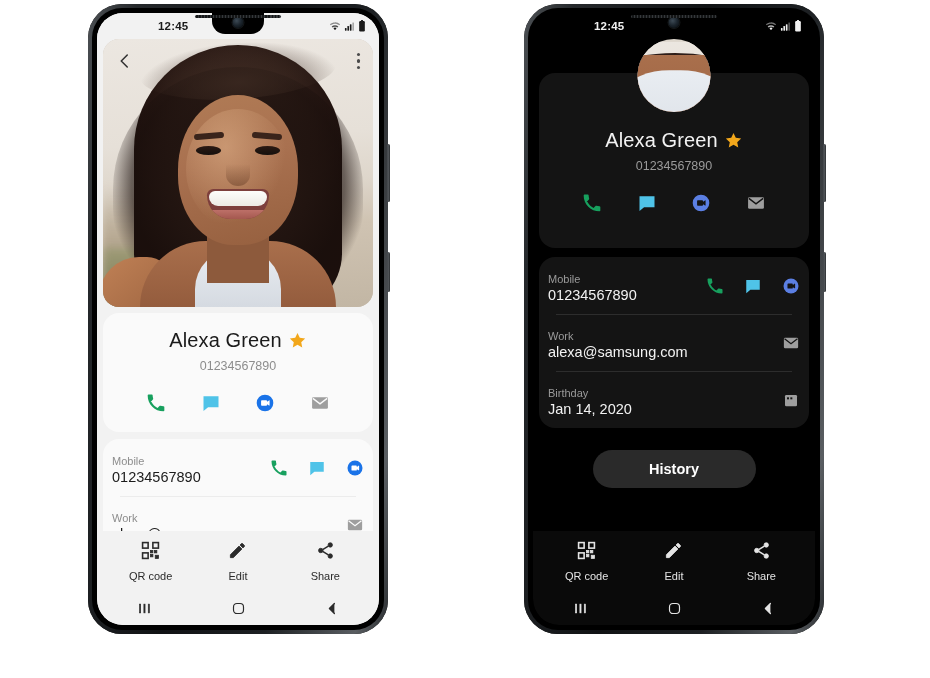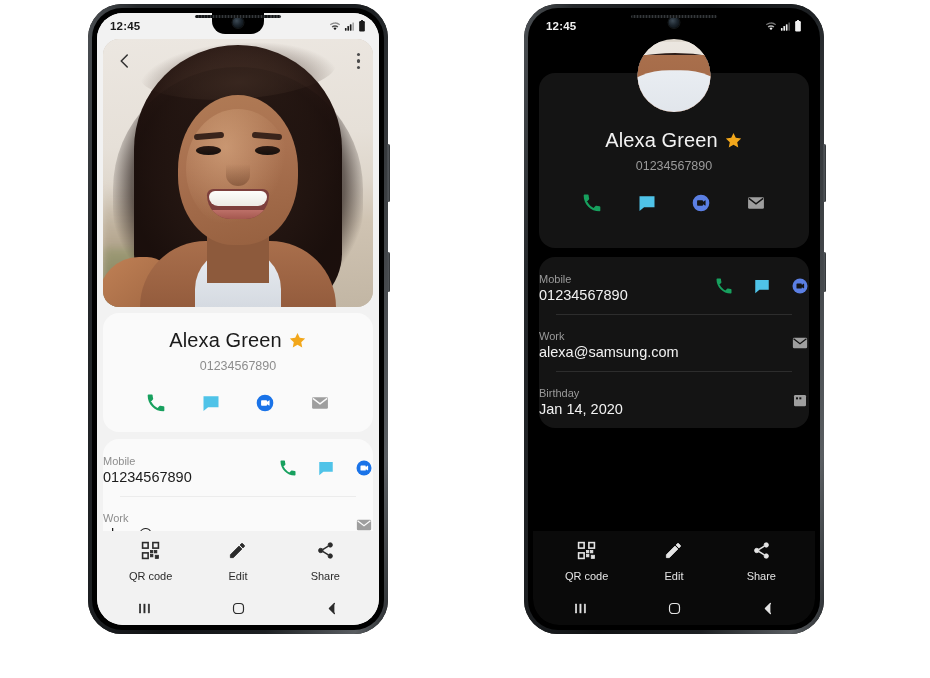--- a/index.html
+++ b/index.html
@@ -46,21 +46,21 @@
     background:repeating-linear-gradient(90deg,#35383b 0 1.5px,#141617 1.5px 3px);
     z-index:31;
   }
 
   
   .statusbar{
     position:relative;height:26px;display:flex;align-items:center;
     justify-content:space-between;padding:0 13px;box-sizing:border-box;
     font-size:11.5px;letter-spacing:.2px;z-index:20;
   }
-  .statusbar .clock{font-weight:600;}
+  .statusbar .clock{font-weight:600;margin-left:48px;}
   .sb-right{display:flex;align-items:center;gap:3px;}
 
   
   .light .screen{background:#f2f2f2;}
   .light .statusbar{color:#1a1a1a;background:#f2f2f2;}
 
   .photo-card{
     position:relative;margin:0 6px;border-radius:16px;overflow:hidden;
     height:268px;background:#cfc7bd;
   }
@@ -136,21 +136,21 @@
   .cnumber{text-align:center;font-size:12.5px;color:#8d8d8d;margin-top:7px;}
   .star{width:19px;height:19px;display:block;}
 
   .action-row{
     display:flex;justify-content:space-around;align-items:center;
     padding:19px 26px 18px;
   }
   .act{width:22px;height:22px;display:flex;align-items:center;justify-content:center;}
 
   .detail-card{background:#fafafa;border-radius:16px;margin:7px 6px 0;overflow:hidden;}
-  .drow{display:flex;align-items:center;padding:12px 0 11px;position:relative;}
+  .drow{display:flex;align-items:center;padding:12px 9px 11px;position:relative;}
   .drow + .drow::before{
     content:"";position:absolute;left:17px;right:17px;top:0;height:1px;background:#ececec;
   }
   .dtext{flex:1;min-width:0;}
   .dlabel{font-size:11px;color:#8d8d8d;margin-bottom:3px;}
   .dvalue{font-size:14.5px;color:#1b1b1b;}
   .dicons{display:flex;align-items:center;gap:19px;}
   .dicons .act{width:19px;height:19px;}
 
   .bottombar{
@@ -537,20 +537,23 @@
                 <svg width="16" height="16" viewBox="0 0 24 24" fill="#9e9e9e">
                   <rect x="3" y="4.5" width="18" height="17" rx="2"></rect>
                   <rect x="6" y="8" width="3" height="3" fill="#141414"></rect>
                   <rect x="11" y="8" width="3" height="3" fill="#141414"></rect>
                 </svg>
               </span>
           </span>
         </div>
       </div>
 
+      <div class="history-wrap">
+        <button class="history-btn">History</button>
+      </div>
 
       <div class="bottombar">
         <div class="bb-actions">
           <div class="bb-item">
             <span class="bb-ic"><svg width="19" height="19" viewBox="0 0 24 24" fill="#e4e4e4">
                   <rect x="2" y="2" width="7" height="7" fill="none" stroke="#e4e4e4" stroke-width="2"></rect>
                   <rect x="15" y="2" width="7" height="7" fill="none" stroke="#e4e4e4" stroke-width="2"></rect>
                   <rect x="2" y="15" width="7" height="7" fill="none" stroke="#e4e4e4" stroke-width="2"></rect>
                   <rect x="12" y="12" width="3" height="3"></rect>
                   <rect x="17" y="12" width="3" height="3"></rect>

